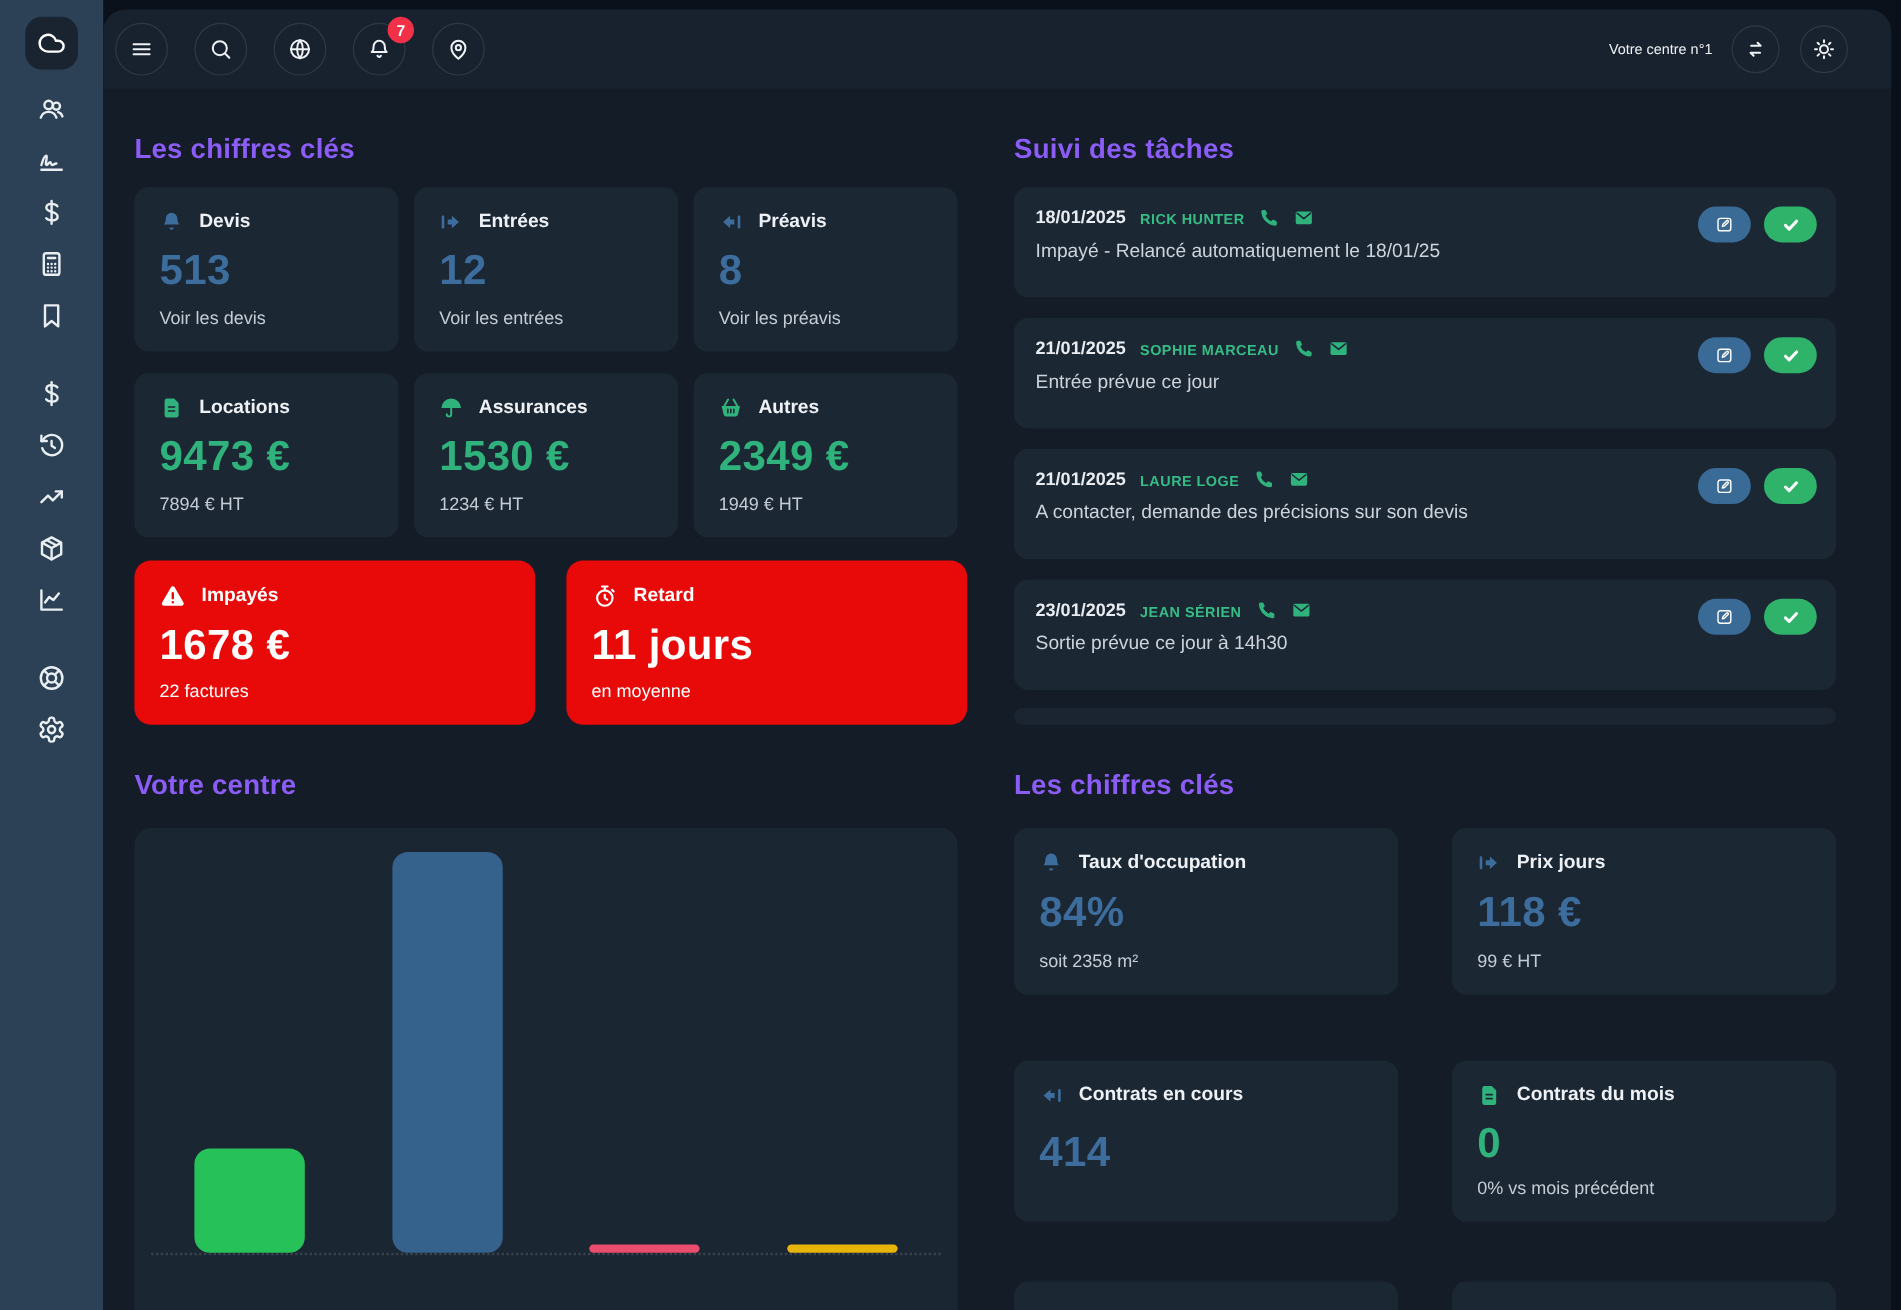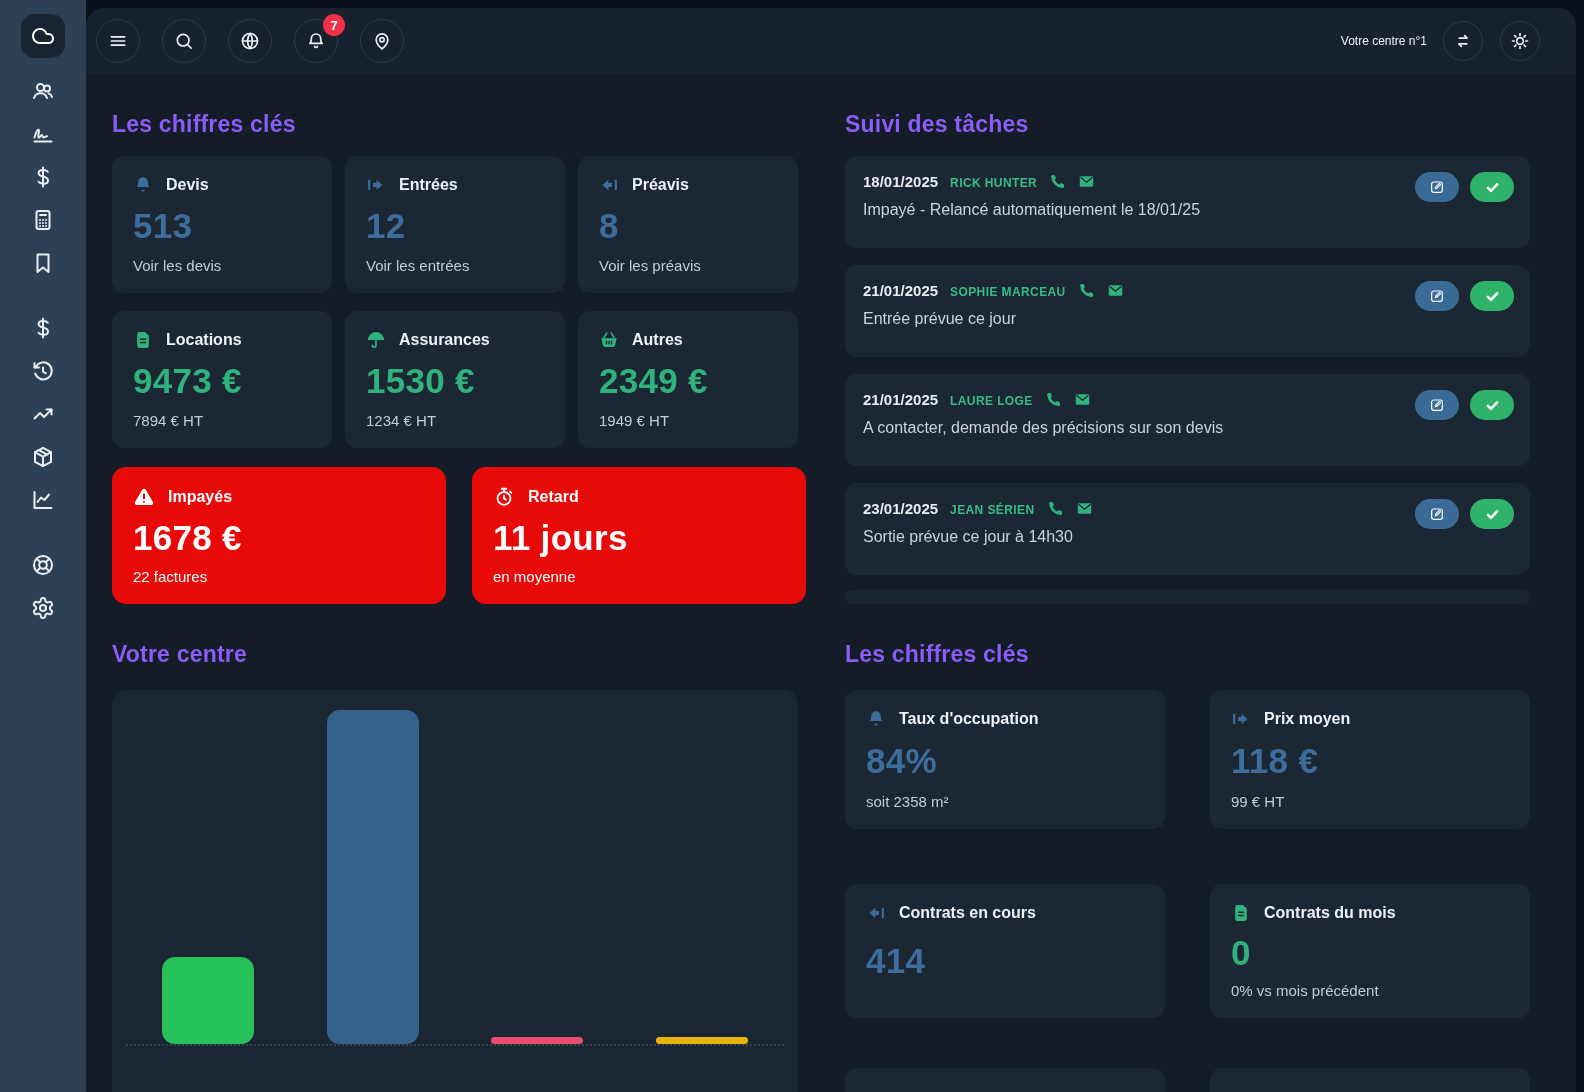--- a/index.html
+++ b/index.html
@@ -595,21 +595,21 @@
           <div class="card-sub">soit 2358 m²</div>
         </div>
         <div class="card" data-accent="blue">
           <div class="card-head">
             <span class="i i20 accent-icon">
               <svg viewBox="0 0 24 24">
                 <rect x="2.5" y="5.5" width="2.6" height="13" rx="1.3" fill="currentColor"></rect>
                 <path fill="currentColor" d="M8.5 9.5h4.2V5.8l7 6.2-7 6.2v-3.7H8.5Z"></path>
               </svg>
             </span>
-            <span class="card-label">Prix moyen</span>
+            <span class="card-label">Prix jours</span>
           </div>
           <div class="card-value">118 €</div>
           <div class="card-sub">99 € HT</div>
         </div>
       </div>
 
     <div class="kgrid r2">
 
     <div class="card" data-accent="blue">
           <div class="card-head">

